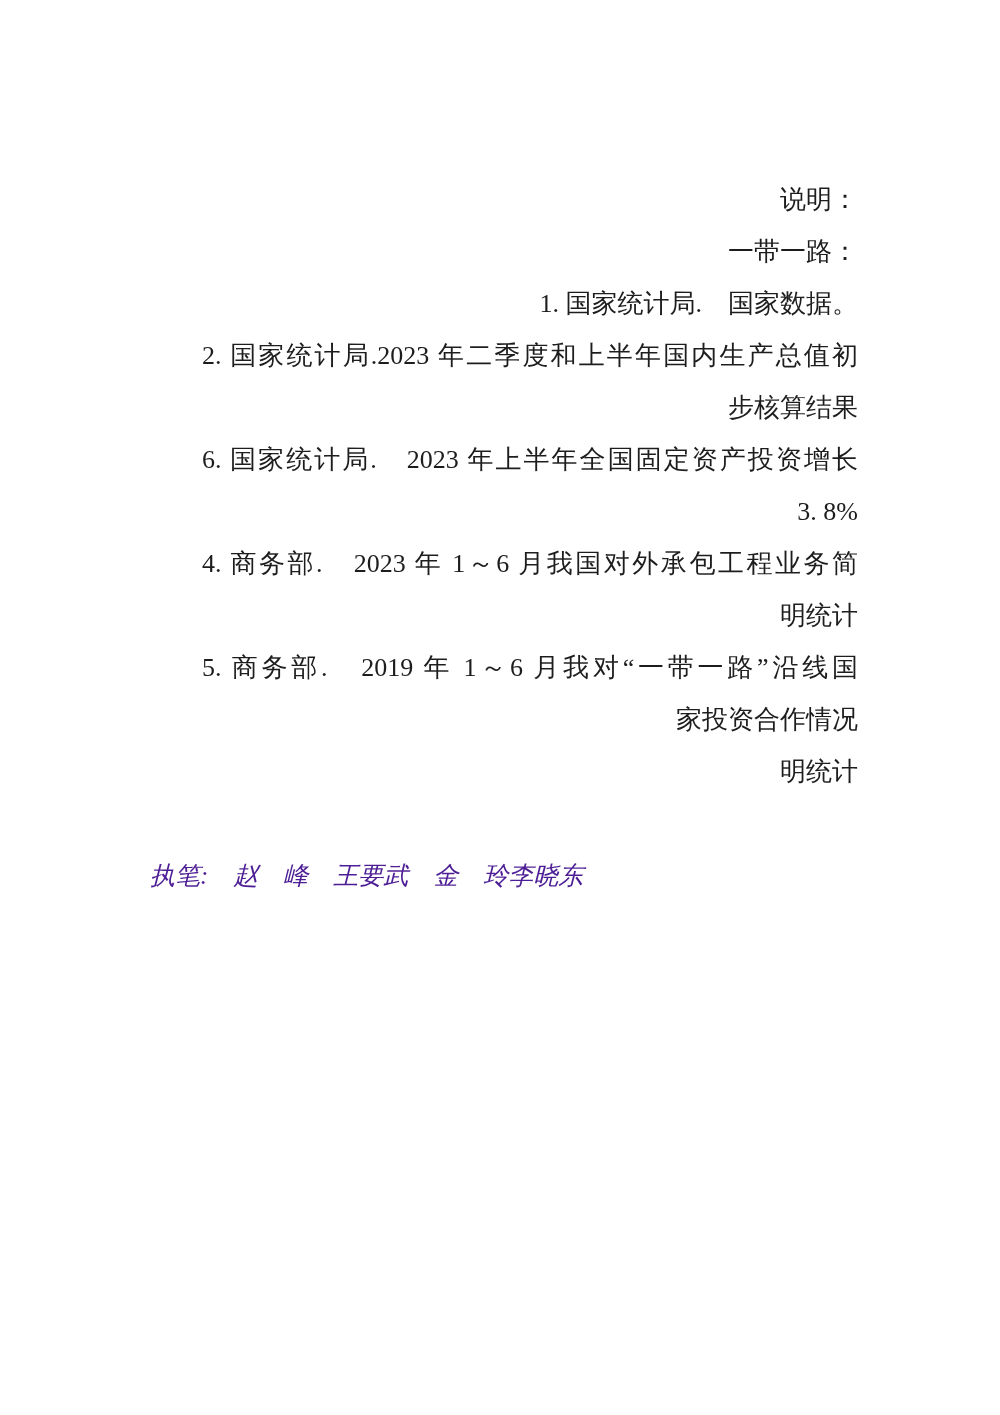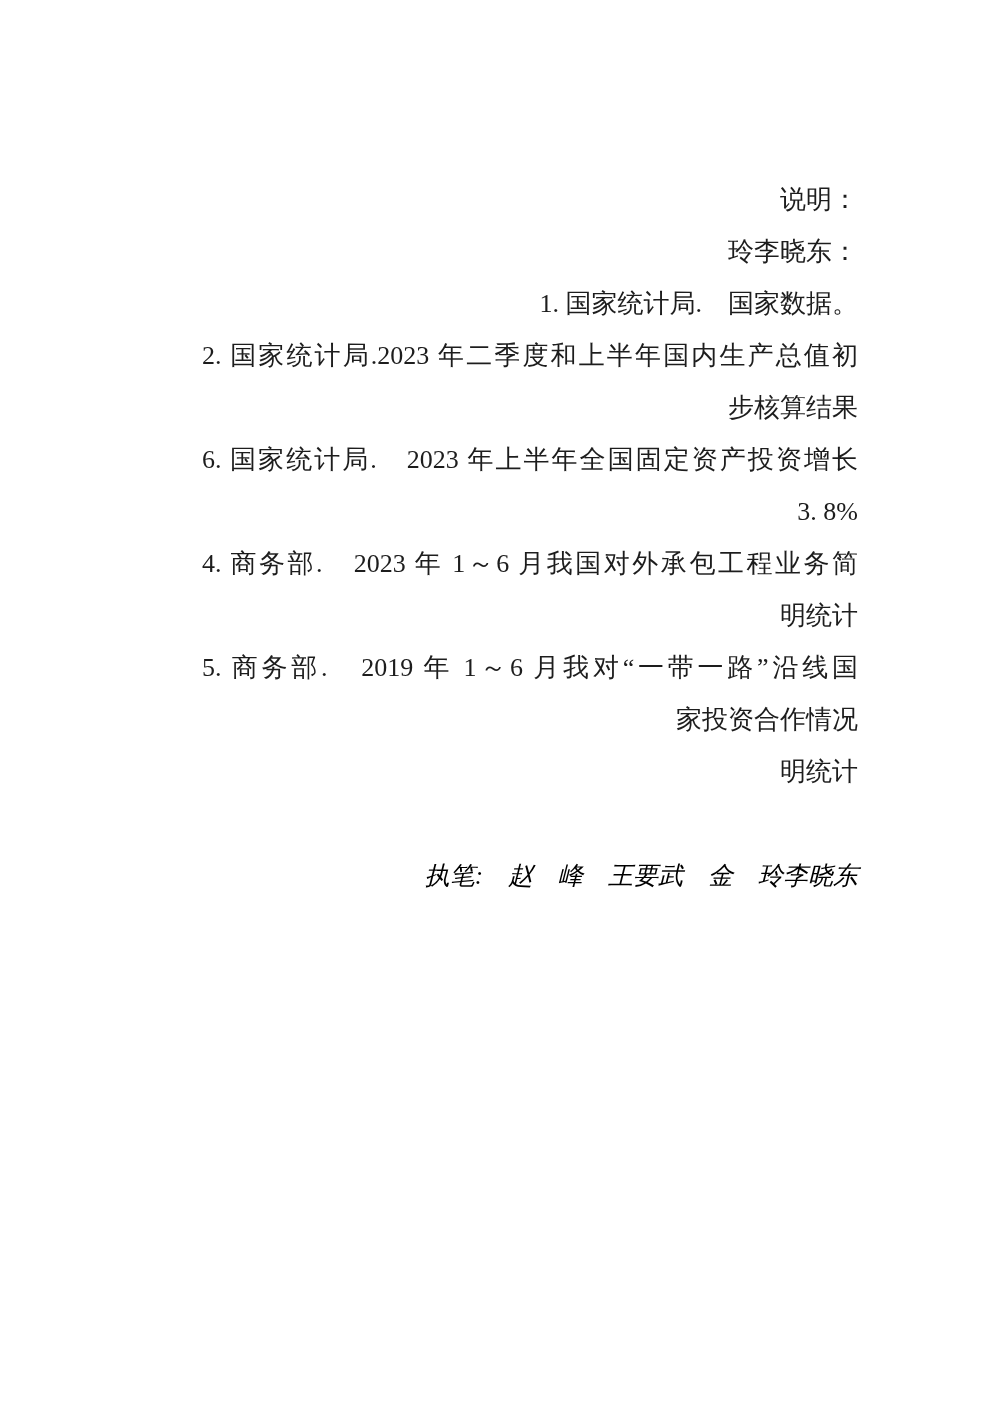--- a/index.html
+++ b/index.html
@@ -32,32 +32,31 @@
   }
   .fill {
     text-align: justify;
     text-align-last: justify;
   }
   .spacer {
     height: 52px;
   }
   .signature {
     min-height: 52px;
-    text-align: right;
     font-style: italic;
     font-size: 25px;
-    color: #000000;
+    color: #4c1d95;
   }
 </style>
 </head>
 <body>
 
 <div class="doc">
   <div class="line indent">说明：</div>
-  <div class="line indent">玲李晓东：</div>
+  <div class="line indent">一带一路：</div>
   <div class="line indent">1. 国家统计局.　国家数据。</div>
   <div class="line indent fill">2. 国家统计局.2023 年二季度和上半年国内生产总值初</div>
   <div class="line">步核算结果</div>
   <div class="line indent fill">6. 国家统计局.　2023 年上半年全国固定资产投资增长</div>
   <div class="line">3. 8%</div>
   <div class="line indent fill">4. 商务部.　2023 年 1～6 月我国对外承包工程业务简</div>
   <div class="line">明统计</div>
   <div class="line indent fill">5. 商务部.　2019 年 1～6 月我对“一带一路”沿线国</div>
   <div class="line">家投资合作情况</div>
   <div class="line">明统计</div>

